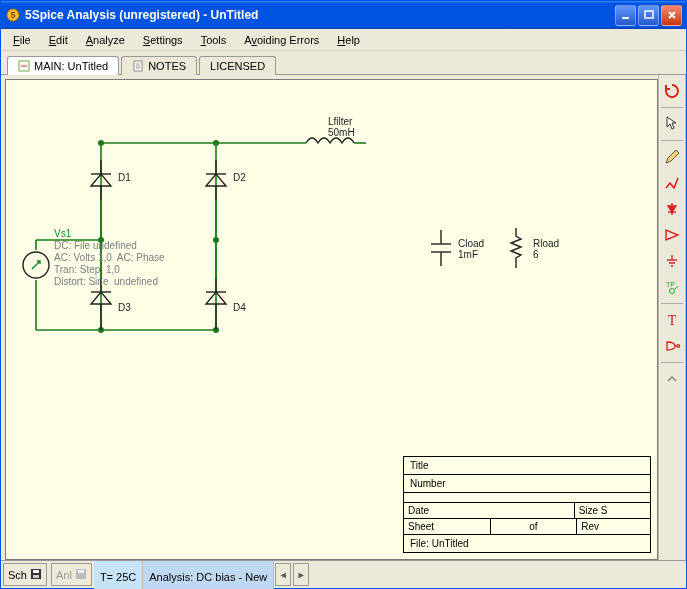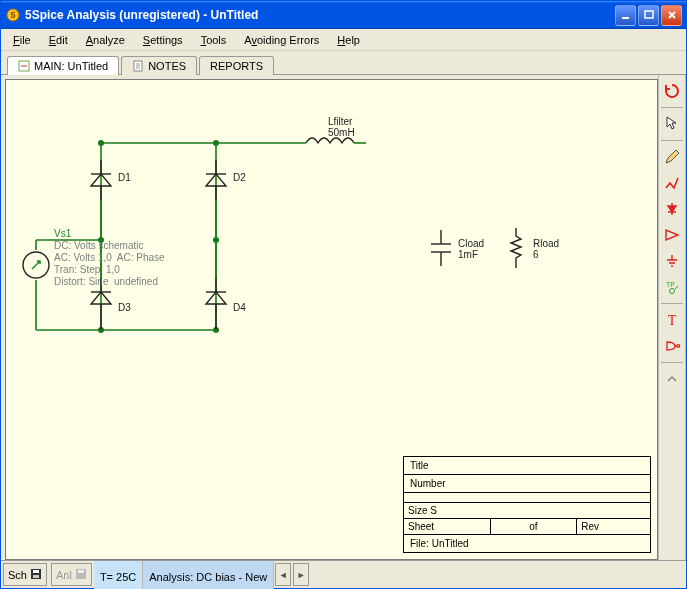--- a/index.html
+++ b/index.html
@@ -118,21 +118,21 @@
       <span>MAIN:  UnTitled</span>
     </div>
     <div class="tab">
       <span class="tab-icon"><svg viewBox="0 0 12 12">
             <rect x="2" y="1" width="8" height="10" fill="#fff" stroke="#888"></rect>
             <path d="M4 4h4M4 6h4M4 8h4" stroke="#999"></path>
           </svg></span>
       <span>NOTES</span>
     </div>
     <div class="tab">
-      <span>REPORTS</span>
+      <span>LICENSED</span>
     </div>
   </div>
 
   <div class="content-area">
     <div class="canvas-wrap">
       <div class="canvas">
 
         <svg class="schem" viewBox="0 0 648 475" width="648" height="475">
 
           <path class="wire" d="M95 63 H300"></path>
@@ -215,34 +215,35 @@
         <div class="part-label" style="left:112px; top:92px;">D1</div>
         <div class="part-label" style="left:227px; top:92px;">D2</div>
         <div class="part-label" style="left:112px; top:222px;">D3</div>
         <div class="part-label" style="left:227px; top:222px;">D4</div>
         <div class="part-label" style="left:452px; top:158px;">Cload</div>
         <div class="part-label" style="left:452px; top:169px;">1mF</div>
         <div class="part-label" style="left:527px; top:158px;">Rload</div>
         <div class="part-label" style="left:527px; top:169px;">6</div>
 
         <div class="part-label" style="left:48px; top:148px; color:#1a8a2a;">Vs1</div>
-        <div class="part-label src-text" style="left:48px; top:160px;">DC: Volts schematic</div>
+        <div class="part-label src-text" style="left:48px; top:160px;">DC: File undefined</div>
         <div class="part-label src-text" style="left:48px; top:172px;">AC: Volts 1,0  AC: Phase</div>
         <div class="part-label src-text" style="left:48px; top:184px;">Tran: Step  1,0</div>
         <div class="part-label src-text" style="left:48px; top:196px;">Distort: Sine  undefined</div>
 
         <div class="titleblock">
           <div class="tbrow">
               <span>Title</span>
             </div>
           <div class="tbrow">
               <span>Number</span>
             </div>
           <div class="tbrow" style="padding:0; height:10px;"></div>
           <div style="display:flex; border-bottom:1px solid #000;">
+            <div class="tbcell" style="flex:2.4;">Date</div>
             <div class="tbcell" style="flex:1;">Size    S</div>
           </div>
           <div style="display:flex; border-bottom:1px solid #000;">
             <div class="tbcell" style="flex:1.2;">Sheet</div>
             <div class="tbcell" style="flex:1.2; text-align:center;">of</div>
             <div class="tbcell" style="flex:1;">Rev</div>
           </div>
           <div class="tbrow">
               <span>File:  UnTitled</span>
             </div>

